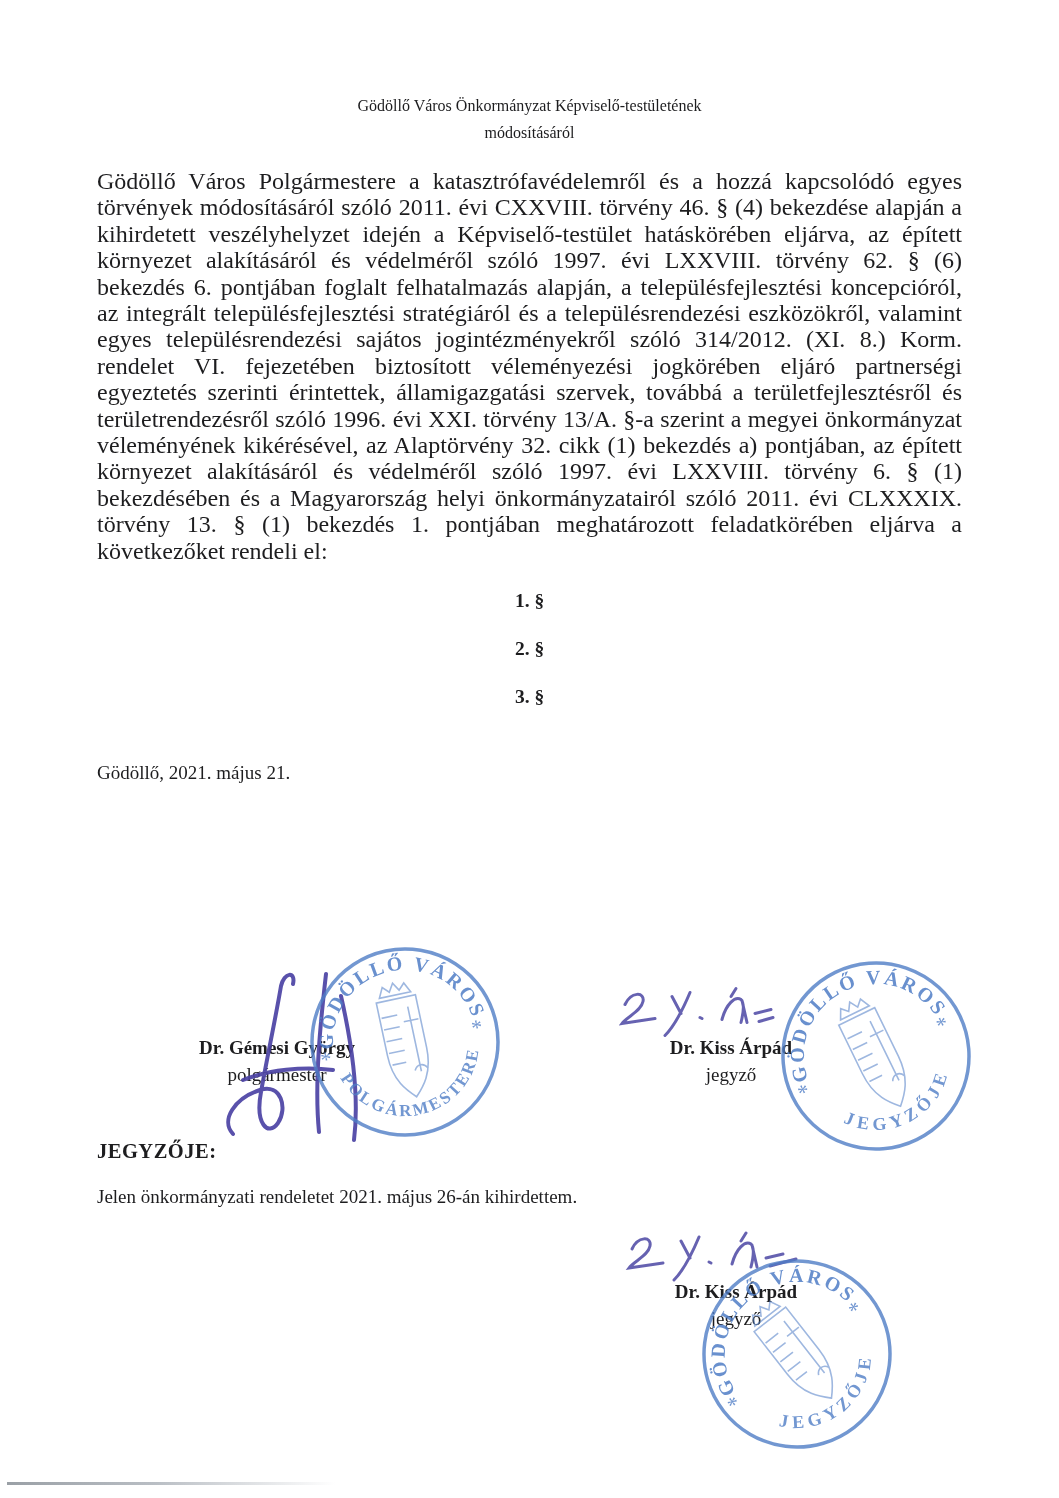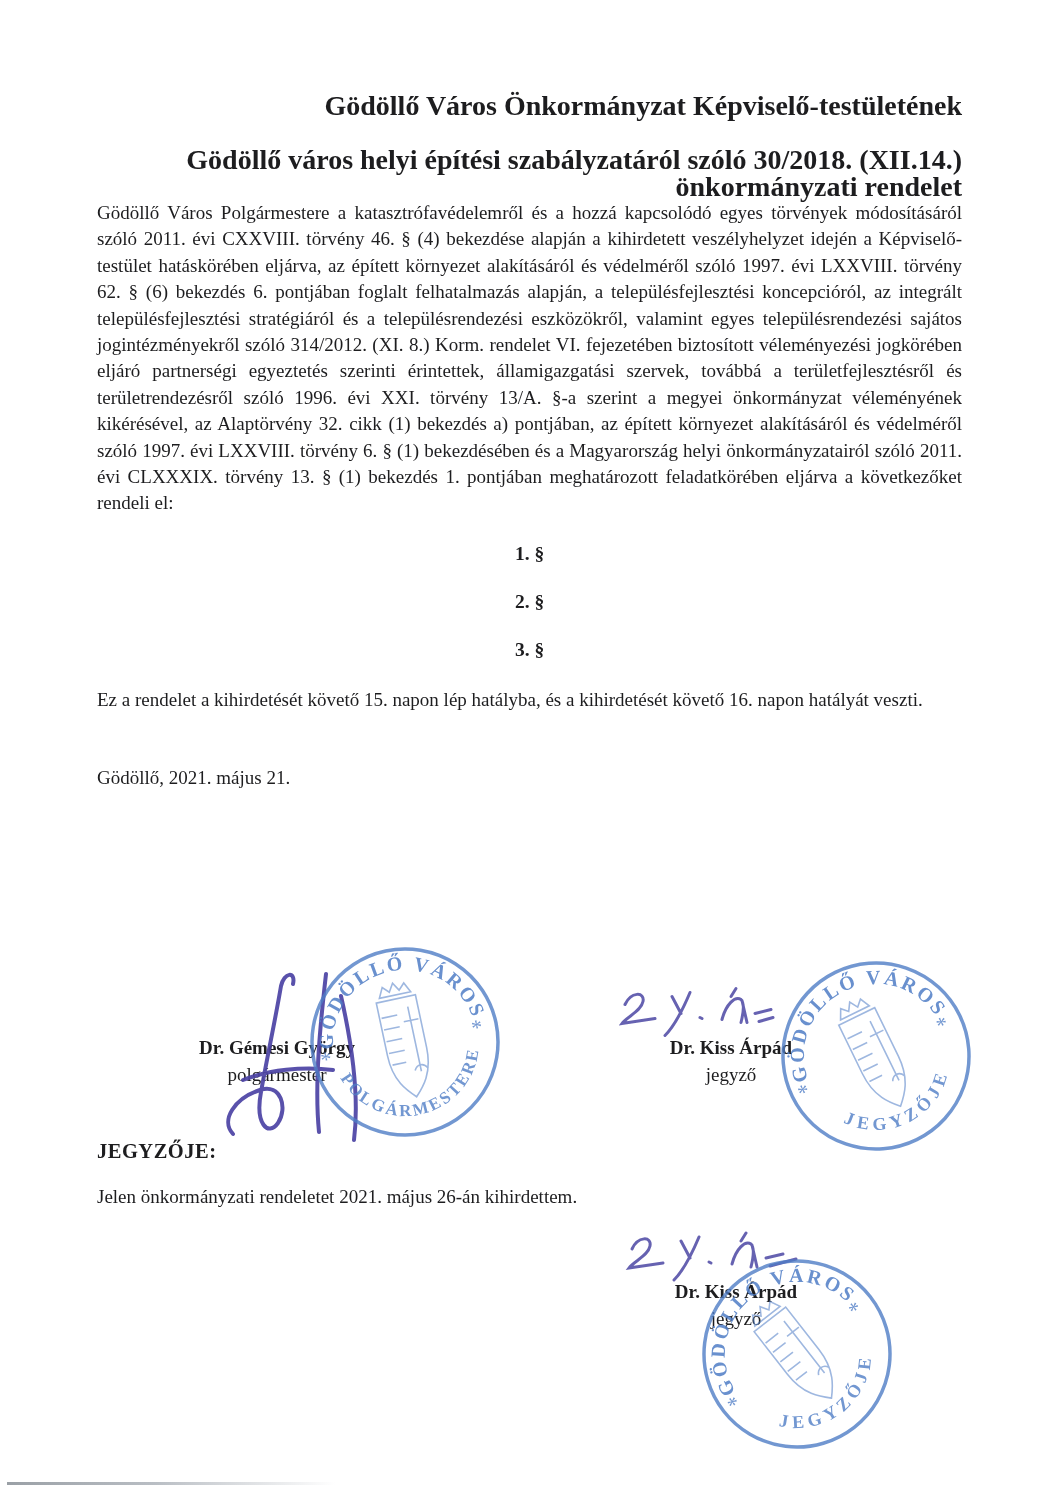--- a/index.html
+++ b/index.html
@@ -5,23 +5,23 @@
   html,body{margin:0;padding:0;}
   body{
     width:1059px;height:1498px;
     background:#ffffff;
     font-family:"Liberation Serif", serif;
     color:#1d1d1f;
     position:relative;
     overflow:hidden;
   }
   .content{position:absolute;left:97px;top:92px;width:865px;}
-  .title-line{ text-align:right;font-weight:bold;font-size:28px;line-height:27px;}
+  .title-line{ text-align:center;font-weight:normal;font-size:16px;line-height:27px;}
   .subtitle{margin-top:27px;}
-  .preamble{font-size:19px;line-height:26.4px;text-align:justify;}
+  .preamble{margin-top:22px;font-size:24px;line-height:26.4px;text-align:justify;}
   .sec-head{text-align:center;font-weight:bold;font-size:19.5px;margin:26px 0 25px 0;}
   .sec-body{font-size:19px;line-height:27px;text-align:justify;}
   .dateline{margin-top:54px;font-size:19px;}
 
   .sig-name-block{position:absolute;width:210px;text-align:center;font-size:19px;line-height:27px;}
   .sig-name{font-weight:bold;}
   .sig-title{font-weight:normal;}
 
   .closing-heading{position:absolute;left:97px;top:1140px;font-weight:bold;font-size:20.5px;letter-spacing:0.5px;}
   .closing-body{position:absolute;left:97px;top:1186px;font-size:19px;text-align:center;}
@@ -41,30 +41,29 @@
     position:absolute;left:7px;top:1482px;width:328px;height:3px;
     background:linear-gradient(to right,#9aa0a6 0%,#b9bec4 45%,rgba(190,195,200,0) 100%);
   }
 </style>
 </head>
 <body>
 
 <div class="content">
   <div class="title-line">Gödöllő Város Önkormányzat Képviselő-testületének</div>
 
-  <div class="title-line subtitle">Gödöllő város helyi építési szabályzatáról szóló 30/2018. (XII.14.) önkormányzati rendelet</div>
+  <div class="title-line">módosításáról</div>
 
   <div class="preamble">Gödöllő Város Polgármestere a katasztrófavédelemről és a hozzá kapcsolódó egyes törvények módosításáról szóló 2011. évi CXXVIII. törvény 46. § (4) bekezdése alapján a kihirdetett veszélyhelyzet idején a Képviselő-testület hatáskörében eljárva, az épített környezet alakításáról és védelméről szóló 1997. évi LXXVIII. törvény 62. § (6) bekezdés 6. pontjában foglalt felhatalmazás alapján, a településfejlesztési koncepcióról, az integrált településfejlesztési stratégiáról és a településrendezési eszközökről, valamint egyes településrendezési sajátos jogintézményekről szóló 314/2012. (XI. 8.) Korm. rendelet VI. fejezetében biztosított véleményezési jogkörében eljáró partnerségi egyeztetés szerinti érintettek, államigazgatási szervek, továbbá a területfejlesztésről és területrendezésről szóló 1996. évi XXI. törvény 13/A. §-a szerint a megyei önkormányzat véleményének kikérésével, az Alaptörvény 32. cikk (1) bekezdés a) pontjában, az épített környezet alakításáról és védelméről szóló 1997. évi LXXVIII. törvény 6. § (1) bekezdésében és a Magyarország helyi önkormányzatairól szóló 2011. évi CLXXXIX. törvény 13. § (1) bekezdés 1. pontjában meghatározott feladatkörében eljárva a következőket rendeli el:</div>
 
   <div class="sec-head">1. §</div>
 
   <div class="sec-head">2. §</div>
 
   <div class="sec-head">3. §</div>
-  <div class="sec-body">Ez a rendelet a kihirdetését követő 15. napon lép hatályba, és a kihirdetését követő 16. napon hatályát veszti.</div>
 
   <div class="dateline">Gödöllő, 2021. május 21.</div>
 </div>
 
 <div class="sig-name-block" style="left:172px;top:1034px;">
   <div class="sig-name">Dr. Gémesi György</div>
   <div class="sig-title">polgármester</div>
 </div>
 
 <div class="sig-name-block" style="left:626px;top:1034px;">

